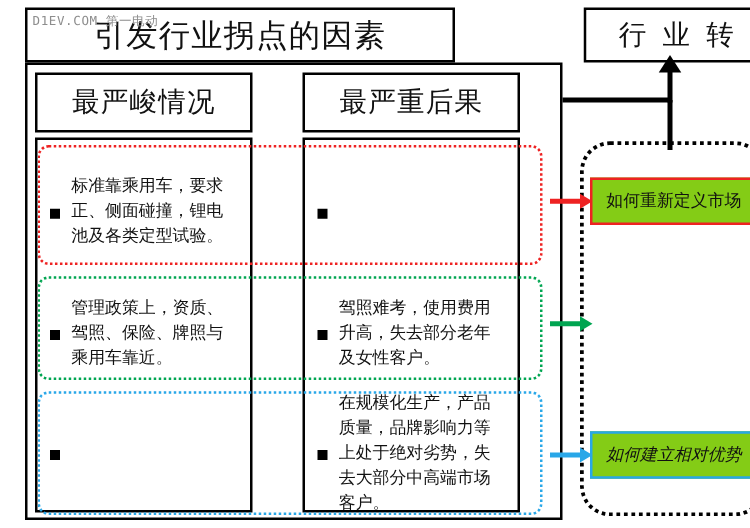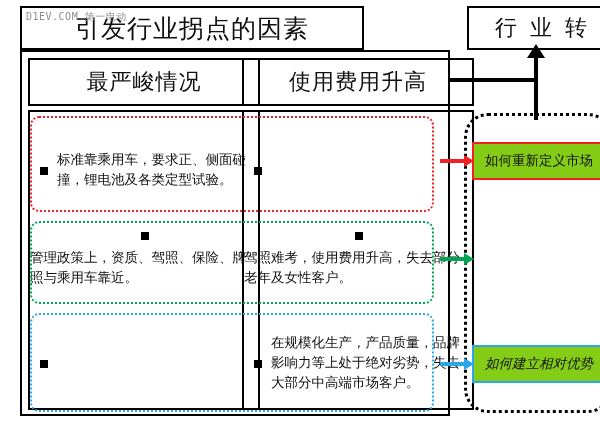--- a/index.html
+++ b/index.html
@@ -40,21 +40,21 @@
     padding-left:20px;
   }
   .outcome-text{font-size:22px;color:#111;letter-spacing:3px;white-space:nowrap;}
 
   
   .main-frame{
     position:absolute;left:4px;top:50px;width:430px;height:366px;
     border:2px solid #000;box-sizing:border-box;
   }
   .col{
-    position:absolute;top:6px;width:232px;height:352px;
+    position:absolute;top:6px;width:174px;height:352px;
     box-sizing:border-box;
   }
   .col-left{left:6px;}
   .col-right{left:220px;}
   .col-head{
     position:absolute;left:0;top:0;width:100%;height:48px;
     border:2px solid #000;box-sizing:border-box;
     display:flex;align-items:center;justify-content:center;
   }
   .col-head span{font-size:22px;color:#111;letter-spacing:1px;white-space:nowrap;}
@@ -63,21 +63,21 @@
     border:2px solid #000;box-sizing:border-box;
   }
 
   
   .row{
     position:absolute;left:0;width:100%;
     box-sizing:border-box;
     display:flex;align-items:center;
   }
   .row-0{top:4px;height:98px;}
-  .row-1{top:108px;height:84px;flex-direction:column;}
+  .row-1{top:108px;height:84px;}
   .row-2{top:196px;height:100px;}
   .bullet{
     flex:0 0 auto;
     width:8px;height:8px;background:#000;
     margin:12px 9px 0 10px;
   }
   .row-text{
     flex:1 1 auto;
     font-size:13.5px;line-height:20px;color:#111;
     padding:7px 10px 0 0;
@@ -182,21 +182,21 @@
           <div class="row-text">管理政策上，资质、驾照、保险、牌照与乘用车靠近。</div>
         </div>
         <div class="row row-2">
           <div class="bullet"></div>
         </div>
       </div>
     </div>
 
     <div class="col col-right">
       <div class="col-head">
-        <span>使用费用升高</span>
+        <span>最严重后果</span>
       </div>
       <div class="col-body">
         <div class="row row-0">
           <div class="bullet"></div>
         </div>
         <div class="row row-1">
           <div class="bullet"></div>
           <div class="row-text">驾照难考，使用费用升高，失去部分老年及女性客户。</div>
         </div>
         <div class="row row-2">

